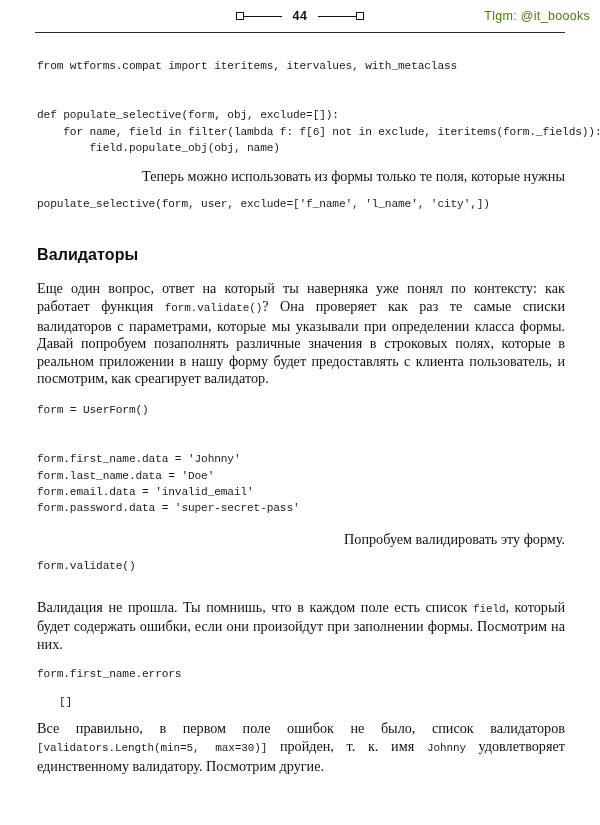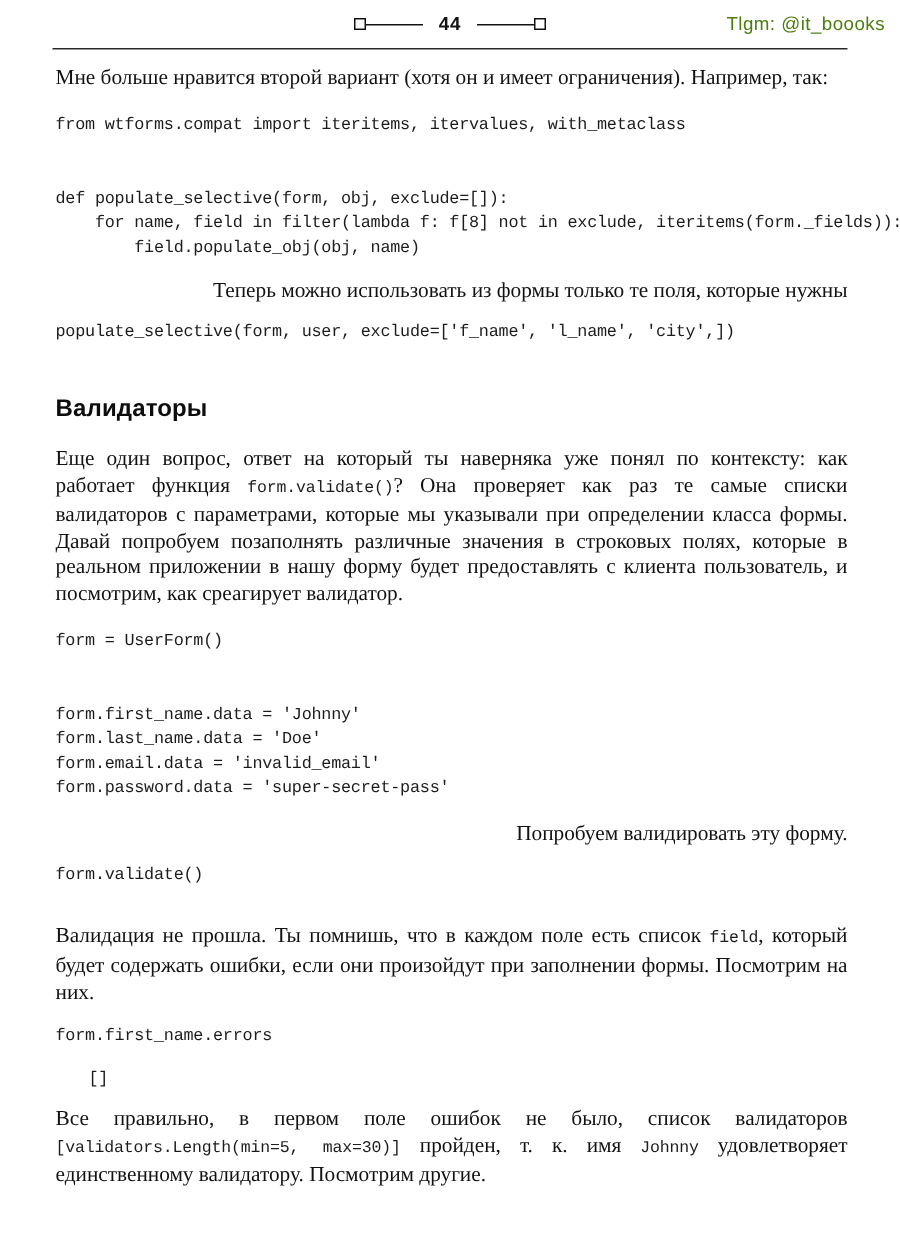--- a/index.html
+++ b/index.html
@@ -159,29 +159,28 @@
       <span class="folio-sq"></span>
     </div>
 
     <div class="head-rule"></div>
 
     <div class="watermark">Tlgm: @it_boooks</div>
   </div>
 
   <div class="content">
 
-    <p class="para">Мне больше нравится второй вариант (хотя он и имеет ограничения). Например, так:</p>
 
     <div class="sp-14"></div>
 
     <pre class="code">from wtforms.compat import iteritems, itervalues, with_metaclass
 
 
 def populate_selective(form, obj, exclude=[]):
-    for name, field in filter(lambda f: f[8] not in exclude, iteritems(form._fields)):
+    for name, field in filter(lambda f: f[6] not in exclude, iteritems(form._fields)):
         field.populate_obj(obj, name)</pre>
 
     <div class="sp-12"></div>
 
     <p class="para nojust">Теперь можно использовать из формы только те поля, которые нужны</p>
 
     <div class="sp-10"></div>
 
     <pre class="code">populate_selective(form, user, exclude=['f_name', 'l_name', 'city',])</pre>
 

